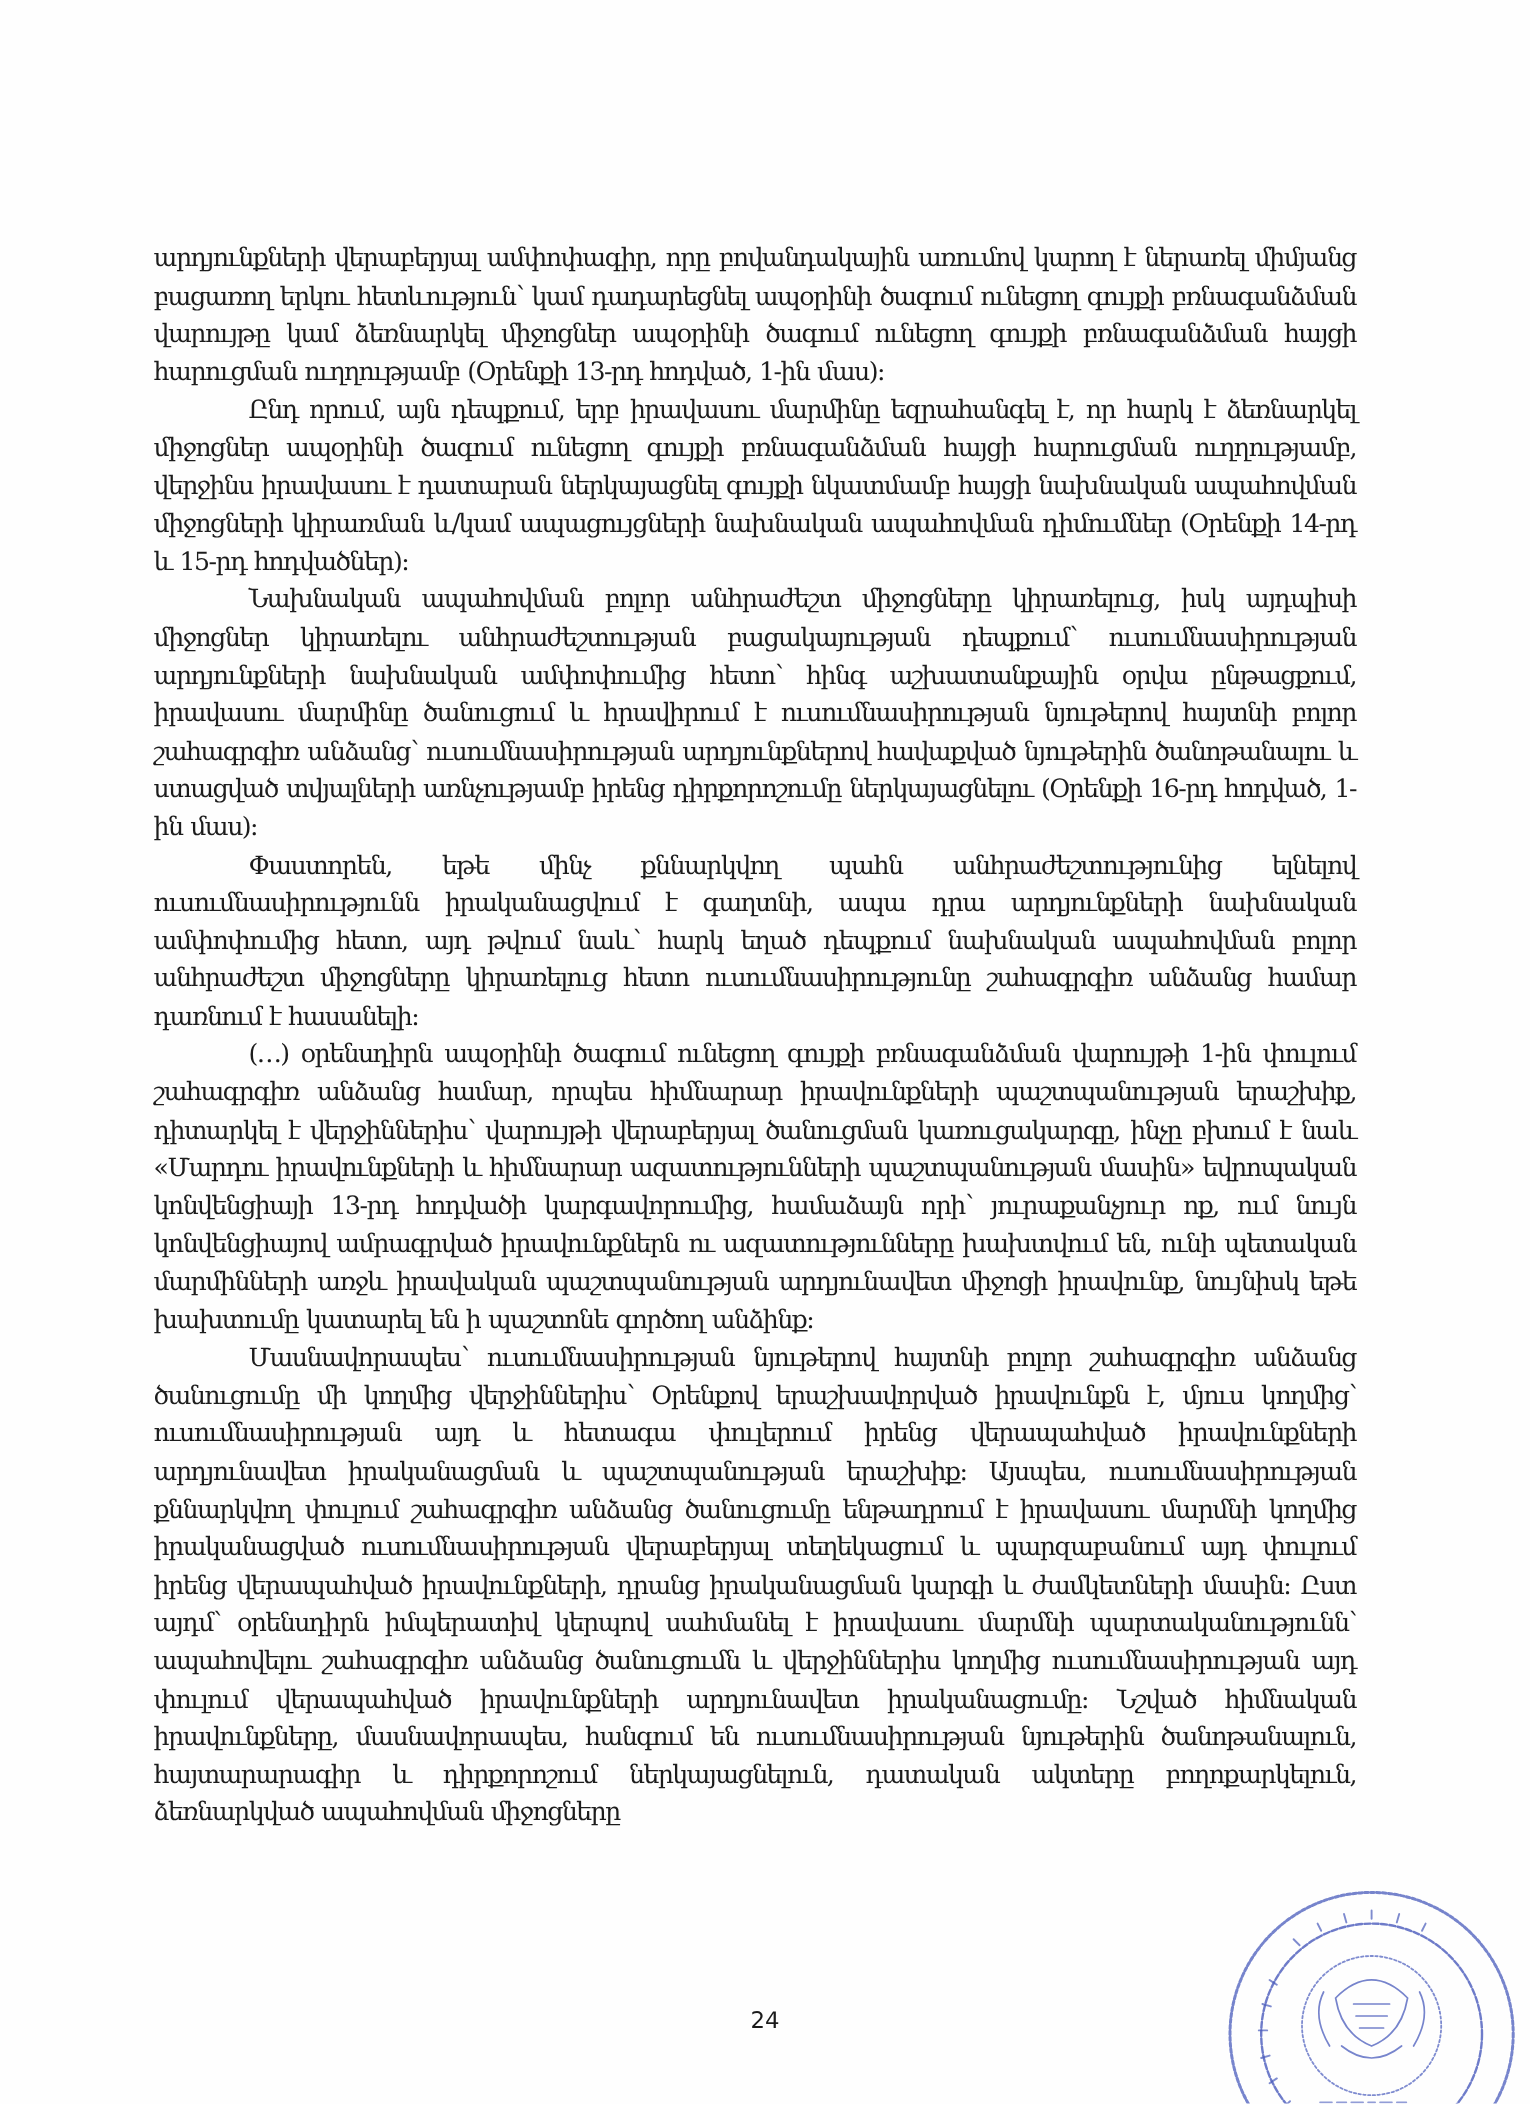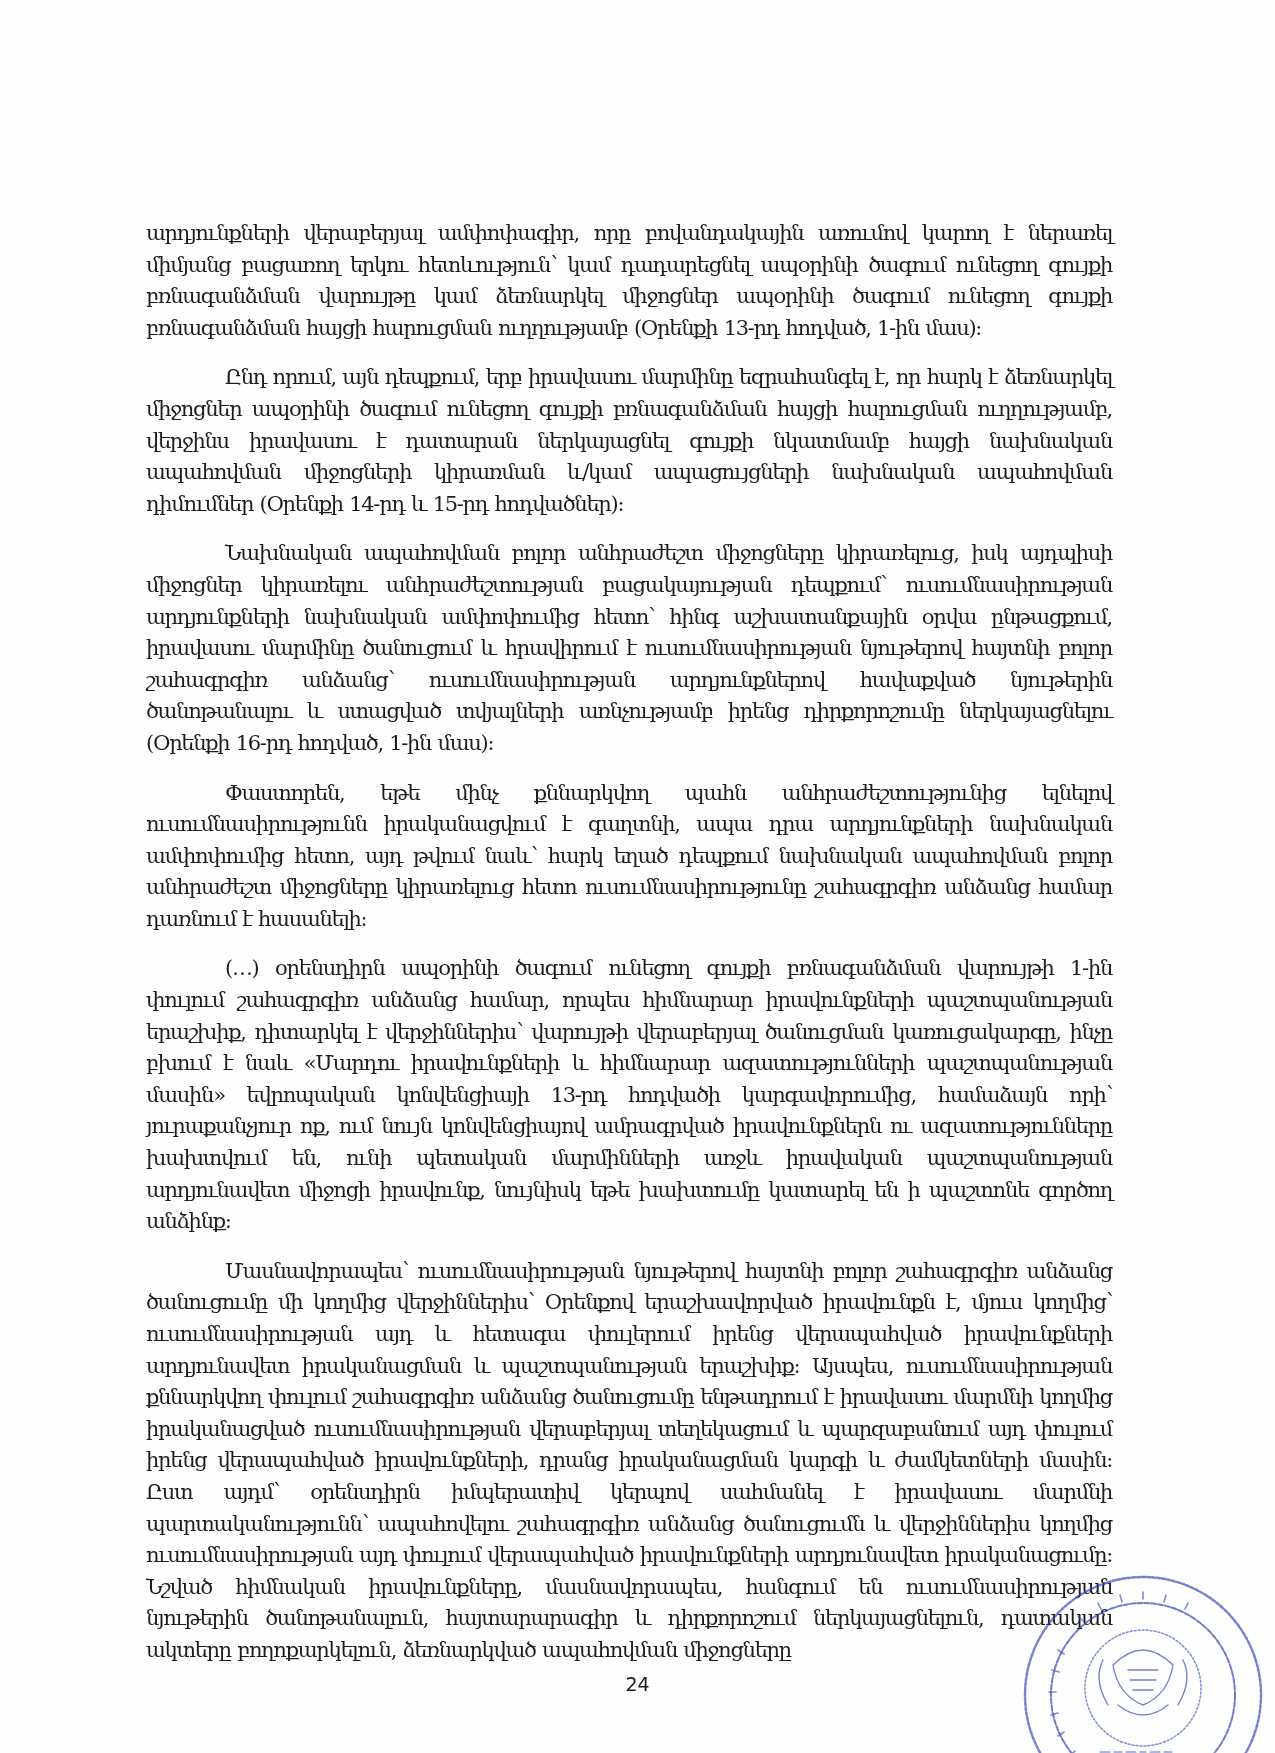--- a/index.html
+++ b/index.html
@@ -28,21 +28,21 @@
       width: 1002px;
       font-family: "DejaVu Serif", "Liberation Serif", serif;
       font-size: 21.5px;
       line-height: 31.6px;
       color: #1c1c1c;
       text-align: justify;
       letter-spacing: -0.6px;
       word-spacing: 1px;
     }
     .text-body p {
-      margin: 18px;
+      margin: 0;
       text-indent: 0;
       text-align-last: left;
     }
     .text-body p.indent {
       text-indent: 79px;
     }
     .text-body p.condensed {
       letter-spacing: -1.3px;
       font-size: 21px;
     }

